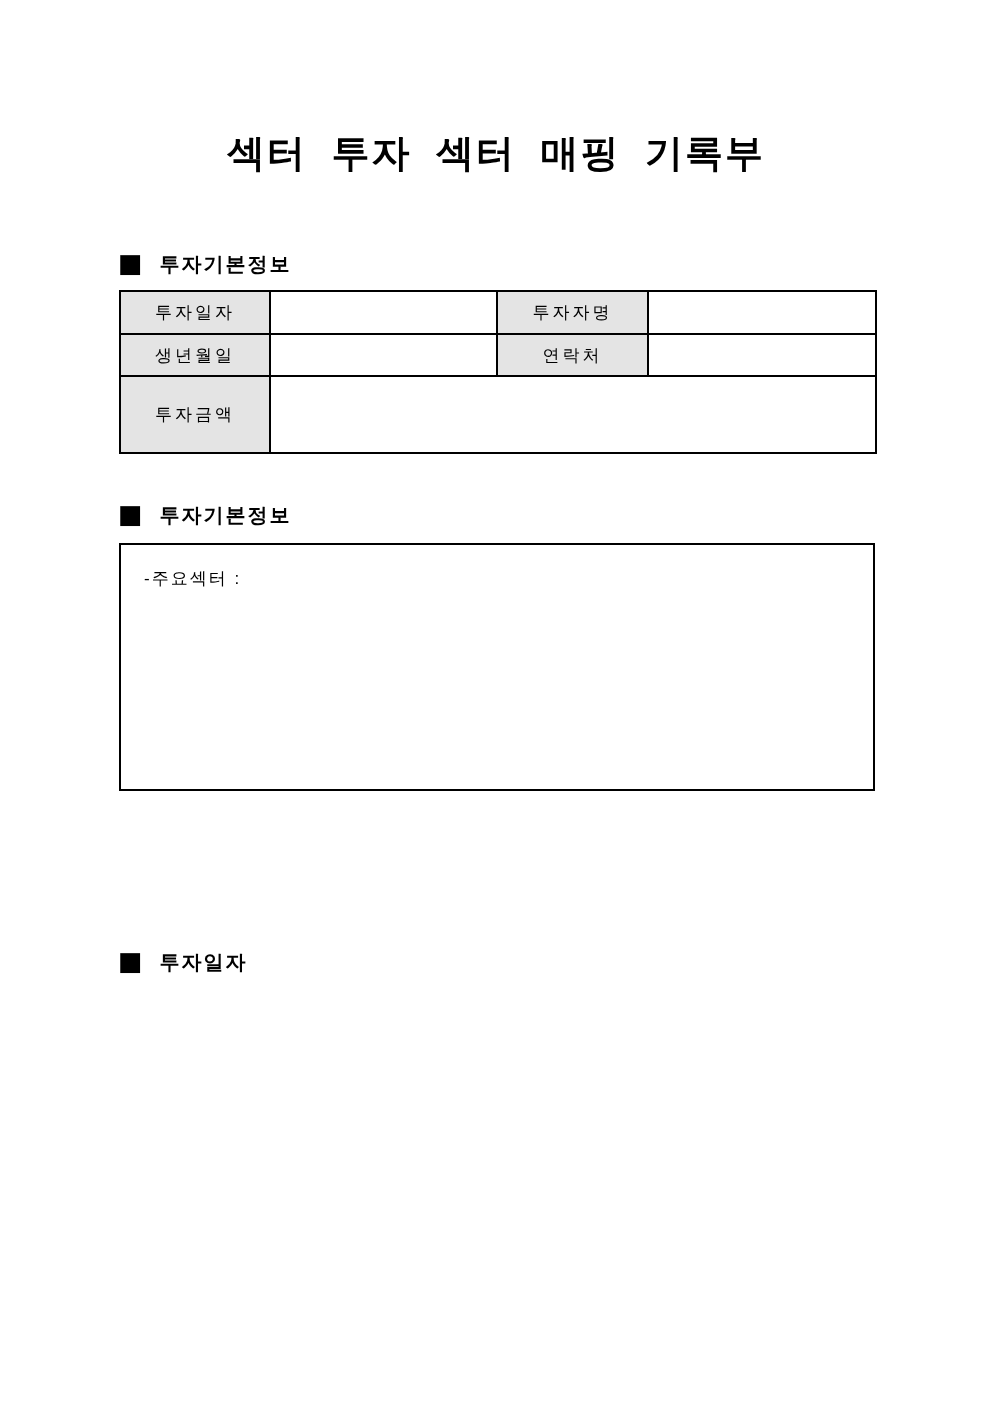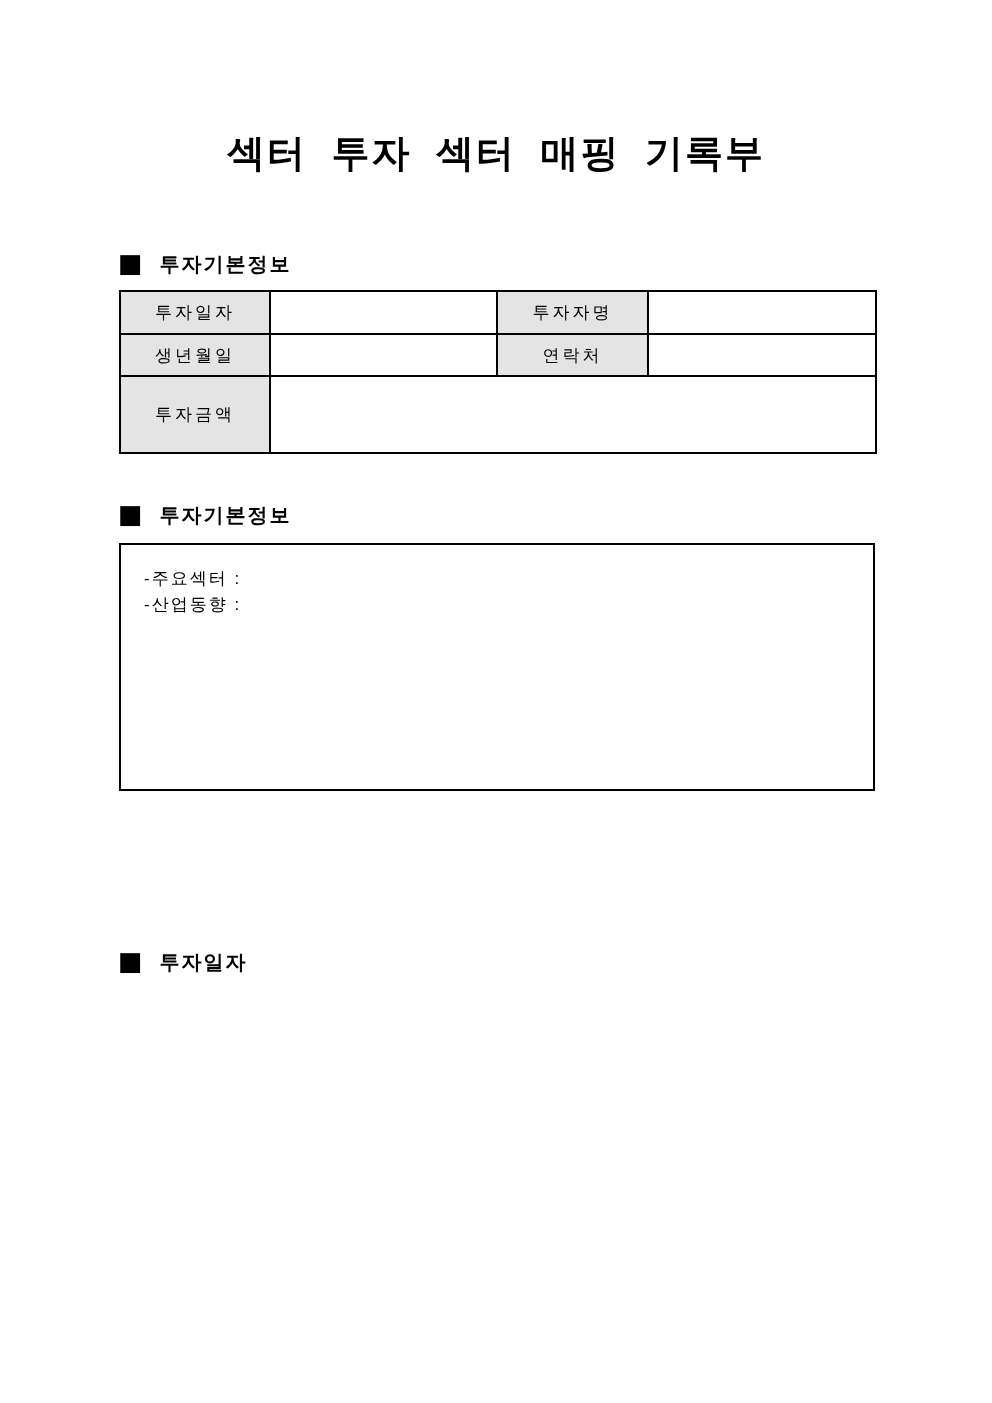--- a/index.html
+++ b/index.html
@@ -117,21 +117,20 @@
     </tbody>
   </table>
 
   <div class="sec-head head-2">
     <span class="marker">■</span>
     <span class="sec-title">투자기본정보</span>
   </div>
 
   <div class="analysis-box">
     <div>-주요섹터 :</div>
-    <div>-산업동향 :</div>
   </div>
 
   <div class="sec-head head-3">
     <span class="marker">■</span>
     <span class="sec-title">투자일자</span>
   </div>
 
 
 </div>
 

